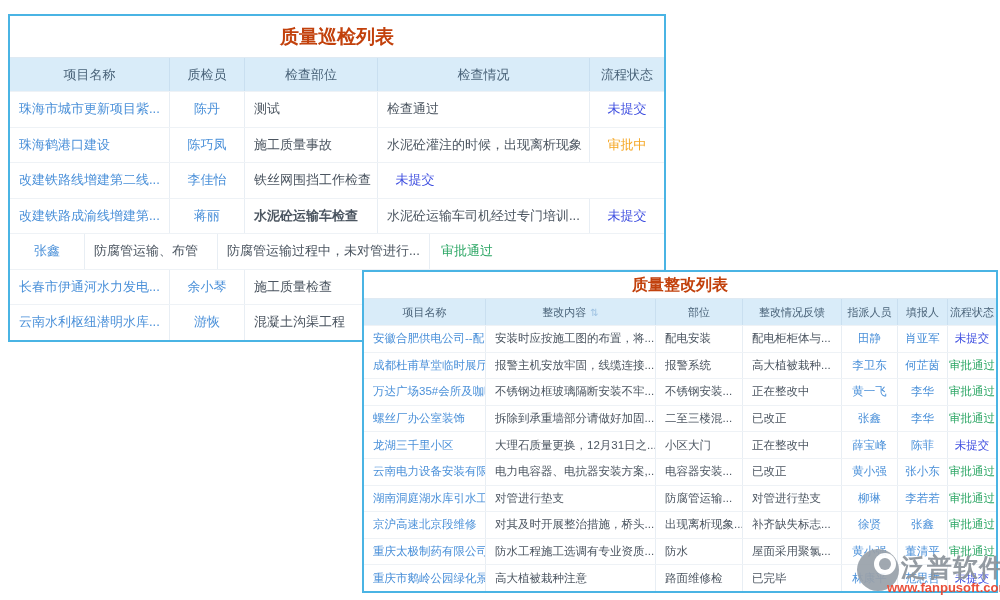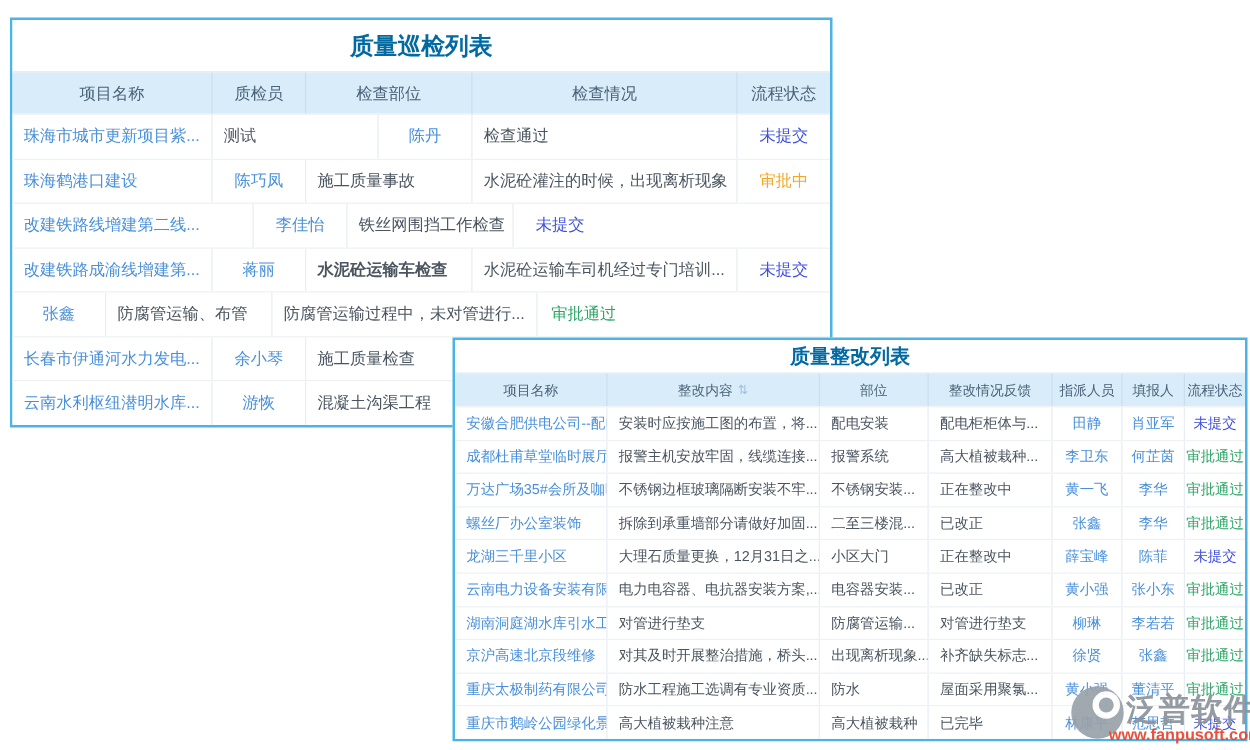--- a/index.html
+++ b/index.html
@@ -4,21 +4,21 @@
 <style>
   * { margin:0; padding:0; box-sizing:border-box; }
   html,body { width:1000px; height:600px; background:#fff; overflow:hidden;
               font-family:"Liberation Sans","DejaVu Sans",sans-serif; position:relative; }
 
   .card { position:absolute; background:#fff; border:2px solid #4ab4e4; }
   #t1 { left:8px;  top:14px;  width:658px; z-index:1; }
   #t2 { left:362px; top:270px; width:636px; z-index:5; }
 
   .card-title { display:flex; align-items:center; justify-content:center;
-                font-weight:bold; color:#0369a1; background:#fff;
+                font-weight:bold; color:#c2410c; background:#fff;
                 border-bottom:1px solid #dfeaf3; }
   #t1 .card-title { height:42px; font-size:19px; }
   #t2 .card-title { height:27px; font-size:16px; }
 
   .thead { display:flex; background:#d9ecf9; color:#4a6379; font-weight:normal; }
   #t1 .thead { height:33px; font-size:13px; }
   #t2 .thead { height:26px; font-size:11px; }
   .th { display:flex; align-items:center; justify-content:center;
         border-right:1px solid #c9dff0; overflow:hidden; white-space:nowrap; }
   .th:last-child { border-right:none; }
@@ -68,34 +68,34 @@
       <div class="th" style="width: 212px;">
         <span>检查情况</span>
       </div>
       <div class="th" style="width: 74px;">
         <span>流程状态</span>
       </div>
     </div>
   <div class="tbody">
       <div class="tr">
         <div class="td link" style="width: 160px; color: rgb(74, 144, 217);">珠海市城市更新项目紫...</div>
+        <div class="td center link" style="width: 75px; color: rgb(74, 144, 217);">陈丹</div>
         <div class="td" style="width: 133px;">测试</div>
-        <div class="td center link" style="width: 75px; color: rgb(74, 144, 217);">陈丹</div>
         <div class="td" style="width: 212px;">检查通过</div>
         <div class="td center status" style="width: 74px; color: rgb(63, 79, 224);">未提交</div>
       </div>
       <div class="tr">
         <div class="td link" style="width: 160px; color: rgb(74, 144, 217);">珠海鹤港口建设</div>
         <div class="td center link" style="width: 75px; color: rgb(74, 144, 217);">陈巧凤</div>
         <div class="td" style="width: 133px;">施工质量事故</div>
         <div class="td" style="width: 212px;">水泥砼灌注的时候，出现离析现象</div>
         <div class="td center status" style="width: 74px; color: rgb(245, 166, 35);">审批中</div>
       </div>
       <div class="tr">
-        <div class="td link" style="width: 193px; color: rgb(74, 144, 217);">改建铁路线增建第二线...</div>
+        <div class="td link" style="width: 160px; color: rgb(74, 144, 217);">改建铁路线增建第二线...</div>
         <div class="td center link" style="width: 75px; color: rgb(74, 144, 217);">李佳怡</div>
         <div class="td" style="width: 133px;">铁丝网围挡工作检查</div>
         <div class="td center status" style="width: 74px; color: rgb(63, 79, 224);">未提交</div>
       </div>
       <div class="tr">
         <div class="td link" style="width: 160px; color: rgb(74, 144, 217);">改建铁路成渝线增建第...</div>
         <div class="td center link" style="width: 75px; color: rgb(74, 144, 217);">蒋丽</div>
         <div class="td" style="width: 133px; font-weight: bold;">水泥砼运输车检查</div>
         <div class="td" style="width: 212px;">水泥砼运输车司机经过专门培训...</div>
         <div class="td center status" style="width: 74px; color: rgb(63, 79, 224);">未提交</div>
@@ -227,21 +227,21 @@
         <div class="td" style="width: 170px;">防水工程施工选调有专业资质...</div>
         <div class="td" style="width: 87px;">防水</div>
         <div class="td" style="width: 99px;">屋面采用聚氯...</div>
         <div class="td center link" style="width: 56px; color: rgb(74, 144, 217);">黄小强</div>
         <div class="td center link" style="width: 50px; color: rgb(74, 144, 217);">董清平</div>
         <div class="td center status" style="width: 48px; color: rgb(43, 166, 100);">审批通过</div>
       </div>
       <div class="tr">
         <div class="td link" style="width: 122px; color: rgb(74, 144, 217);">重庆市鹅岭公园绿化景观提升...</div>
         <div class="td" style="width: 170px;">高大植被栽种注意</div>
-        <div class="td" style="width: 87px;">高大植被栽种</div>
+        <div class="td" style="width: 87px;">路面维修检</div>
         <div class="td" style="width: 99px;">已完毕</div>
         <div class="td center link" style="width: 56px; color: rgb(74, 144, 217);">林康平</div>
         <div class="td center link" style="width: 50px; color: rgb(74, 144, 217);">范思哲</div>
         <div class="td center status" style="width: 48px; color: rgb(63, 79, 224);">未提交</div>
       </div>
     </div>
 </div>
 
 <div id="watermark">
   <div class="wm-logo"></div>

